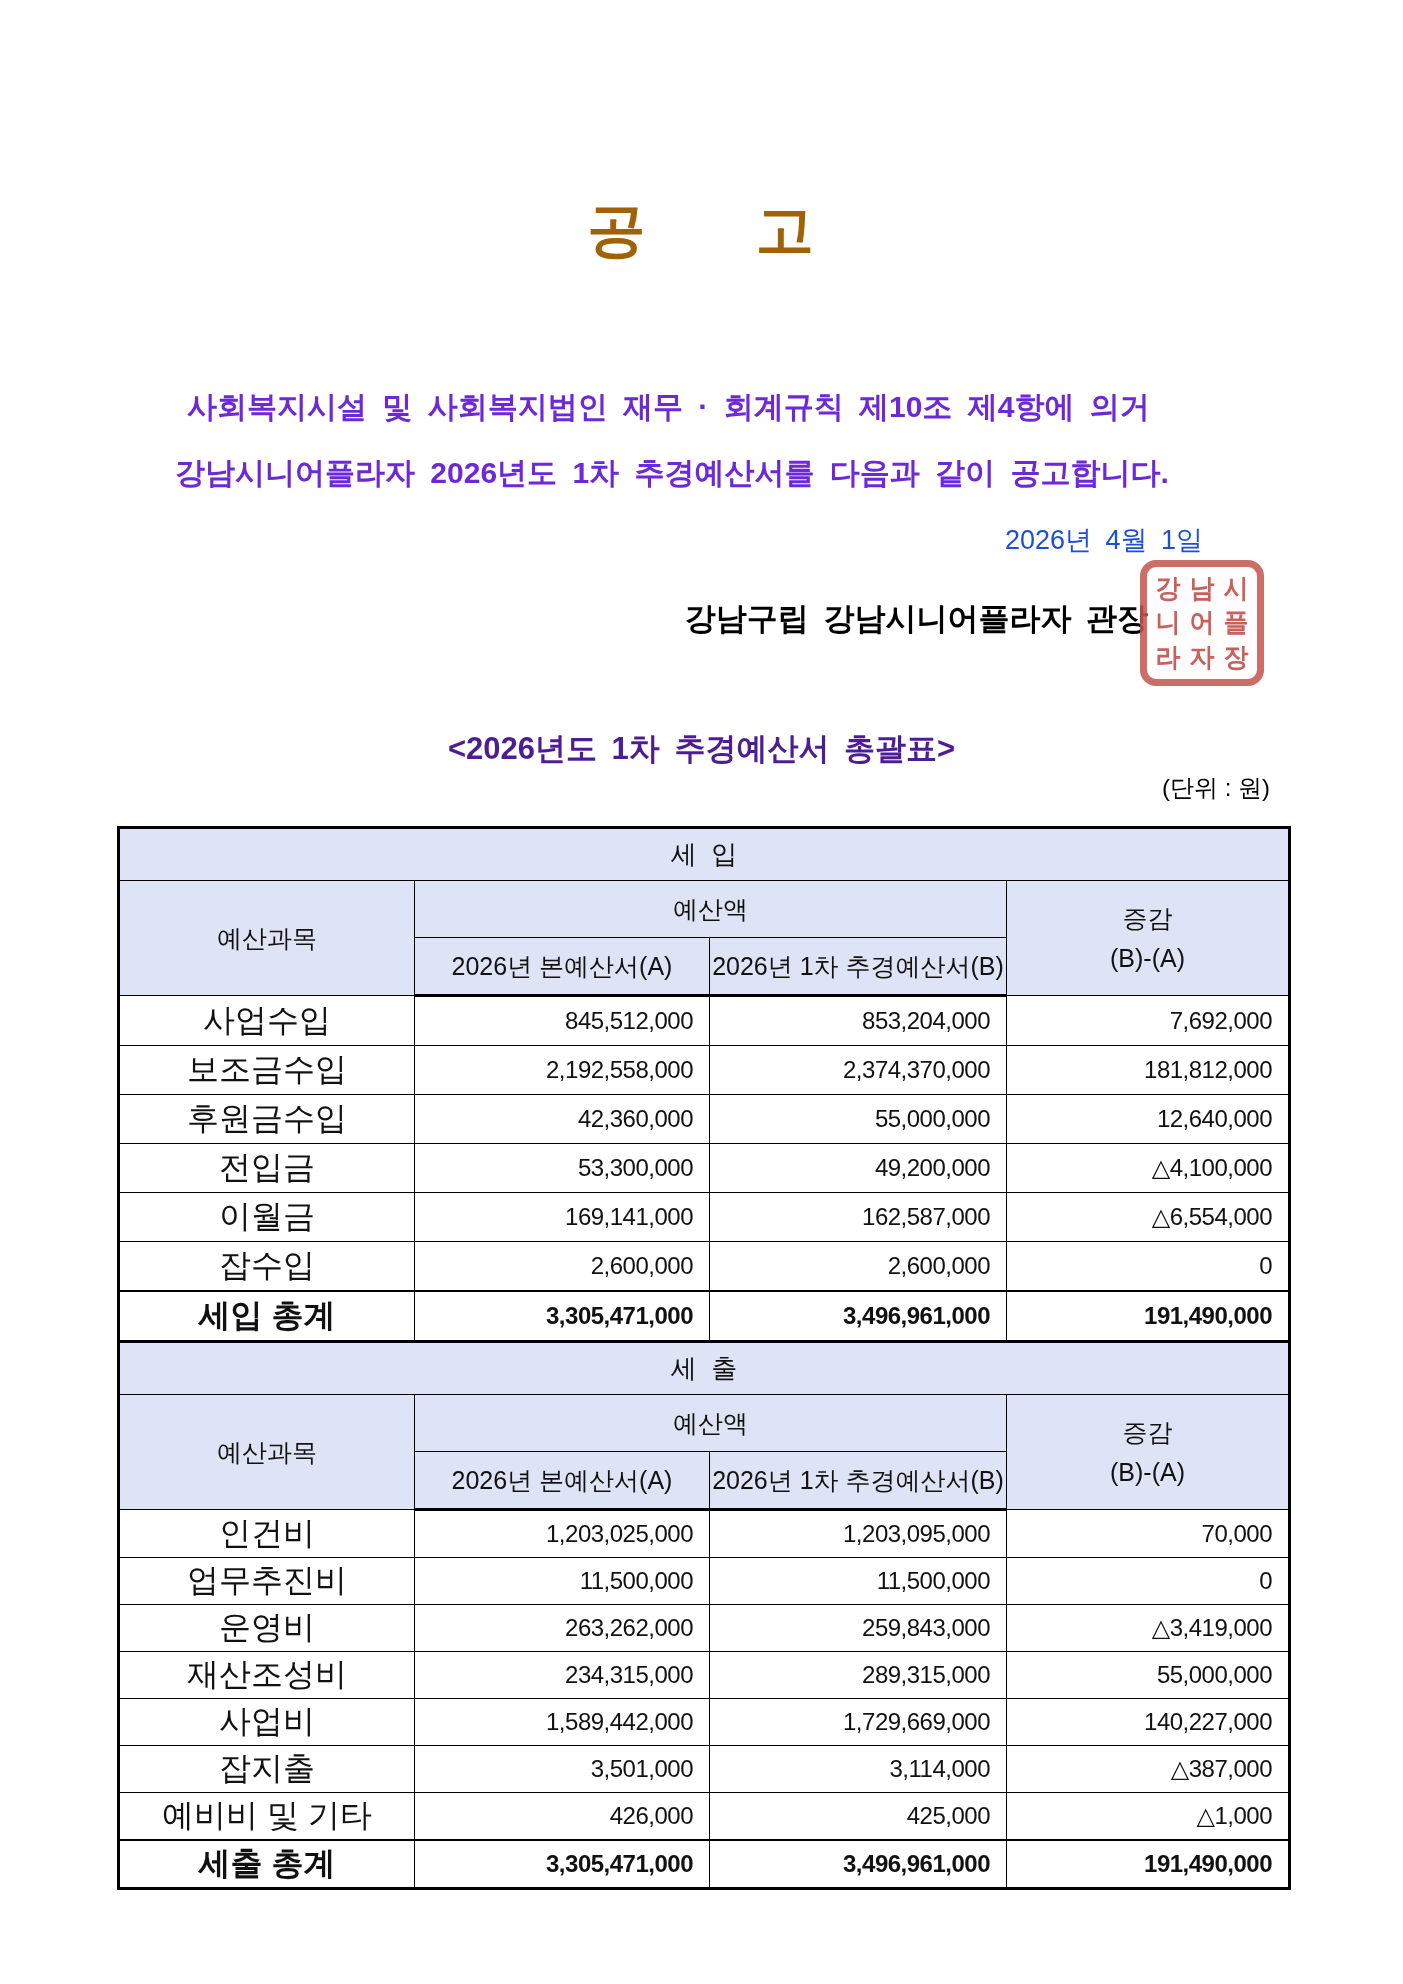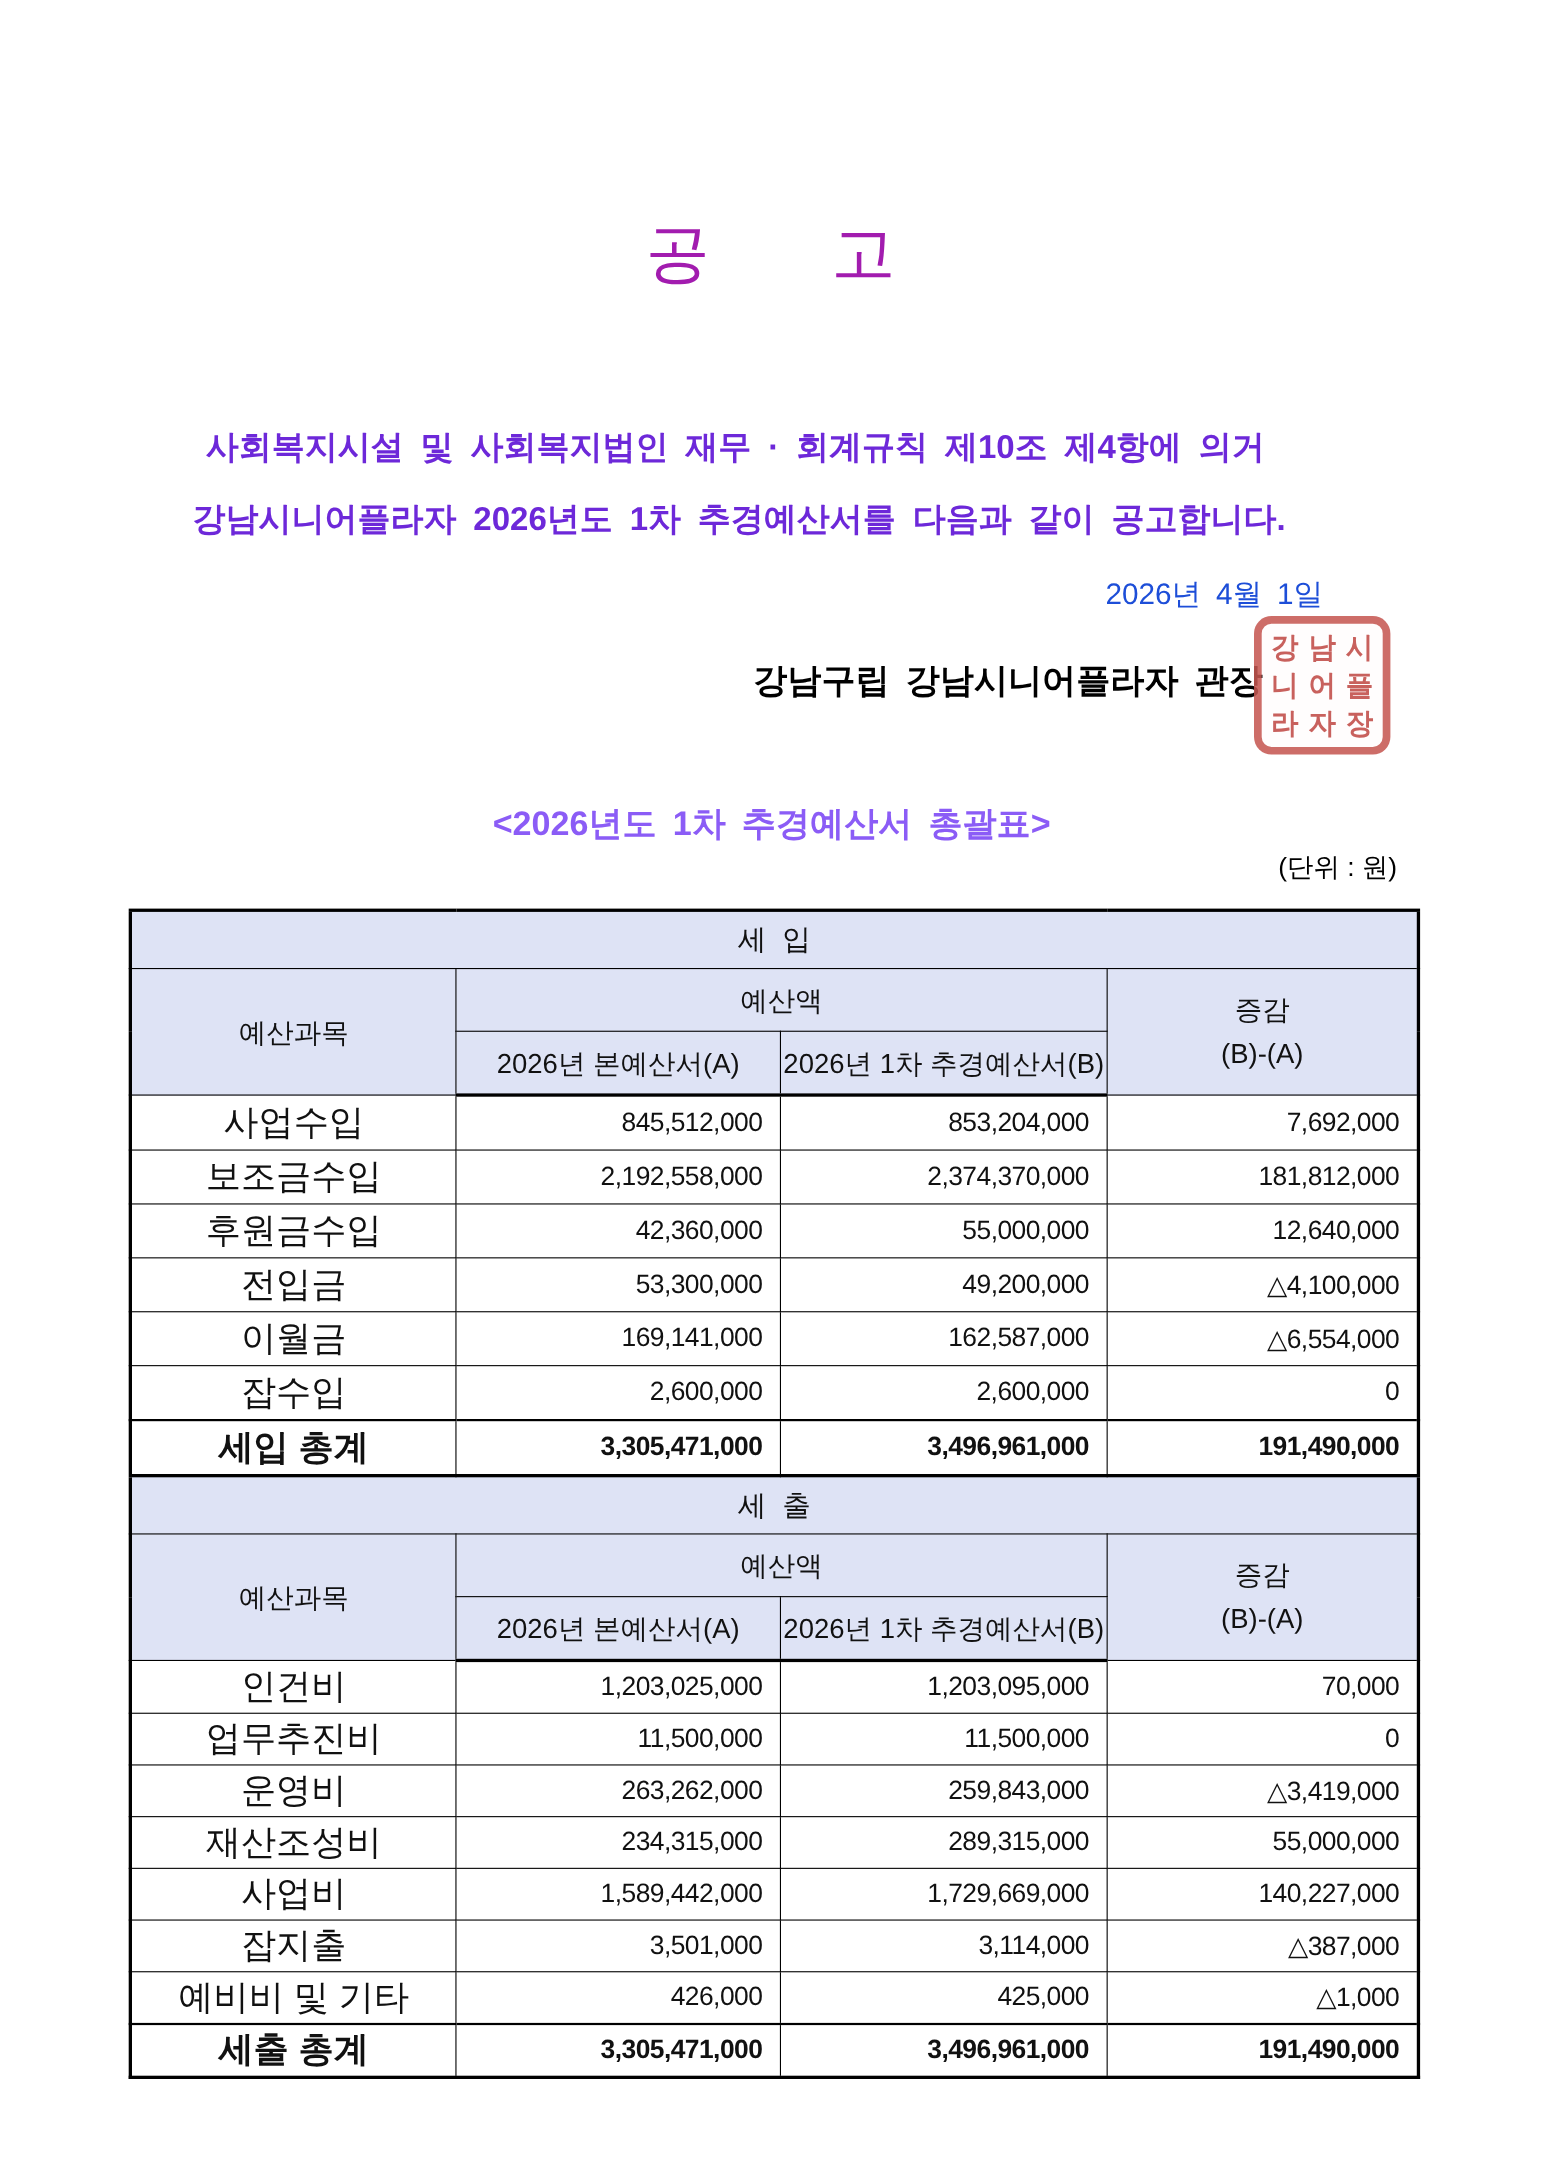--- a/index.html
+++ b/index.html
@@ -6,22 +6,22 @@
   .page{
     position:relative;
     width:1403px;height:1984px;
     background:#ffffff;
     color:#111;
     font-family:"Liberation Sans","DejaVu Sans",sans-serif;
     overflow:hidden;
   }
   .doc-title{
     position:absolute;top:192px;left:0;width:100%;
-    text-align:center;font-size:58px;font-weight:normal;
-    letter-spacing:2px;white-space:pre;color:#a21caf;
+    text-align:center;font-size:58px;font-weight:bold;
+    letter-spacing:2px;white-space:pre;color:#a16207;
   }
   .body-par{
     position:absolute;top:374px;left:175px;width:1085px;
     font-size:30px;font-weight:bold;line-height:66px;
     word-spacing:7px;color:#6d28d9;
   }
   .body-par .l1{padding-left:12px;}
   .date-line{
     position:absolute;top:522px;right:200px;
     font-size:27px;font-weight:normal;color:#1d4ed8;word-spacing:6px;
@@ -40,21 +40,21 @@
     align-items:center;justify-items:center;
     padding:4px;
   }
   .stamp span{
     font-size:25px;font-weight:bold;color:rgba(186,58,52,.8);
     font-family:"Liberation Serif","DejaVu Serif",serif;
     transform:scaleY(1.05);
   }
   .table-title{
     position:absolute;top:728px;left:0;width:100%;
-    text-align:center;font-size:31px;font-weight:bold;color:#8b5cf6;word-spacing:6px;
+    text-align:center;font-size:31px;font-weight:bold;color:#4c1d95;word-spacing:6px;
   }
   .unit-label{
     position:absolute;top:772px;right:133px;
     font-size:24px;color:#000;margin-left:47px;
   }
   .budget-table{
     position:absolute;top:826px;left:117px;
     width:1171px;border-collapse:collapse;table-layout:fixed;
     border:3px solid #000;
   }

